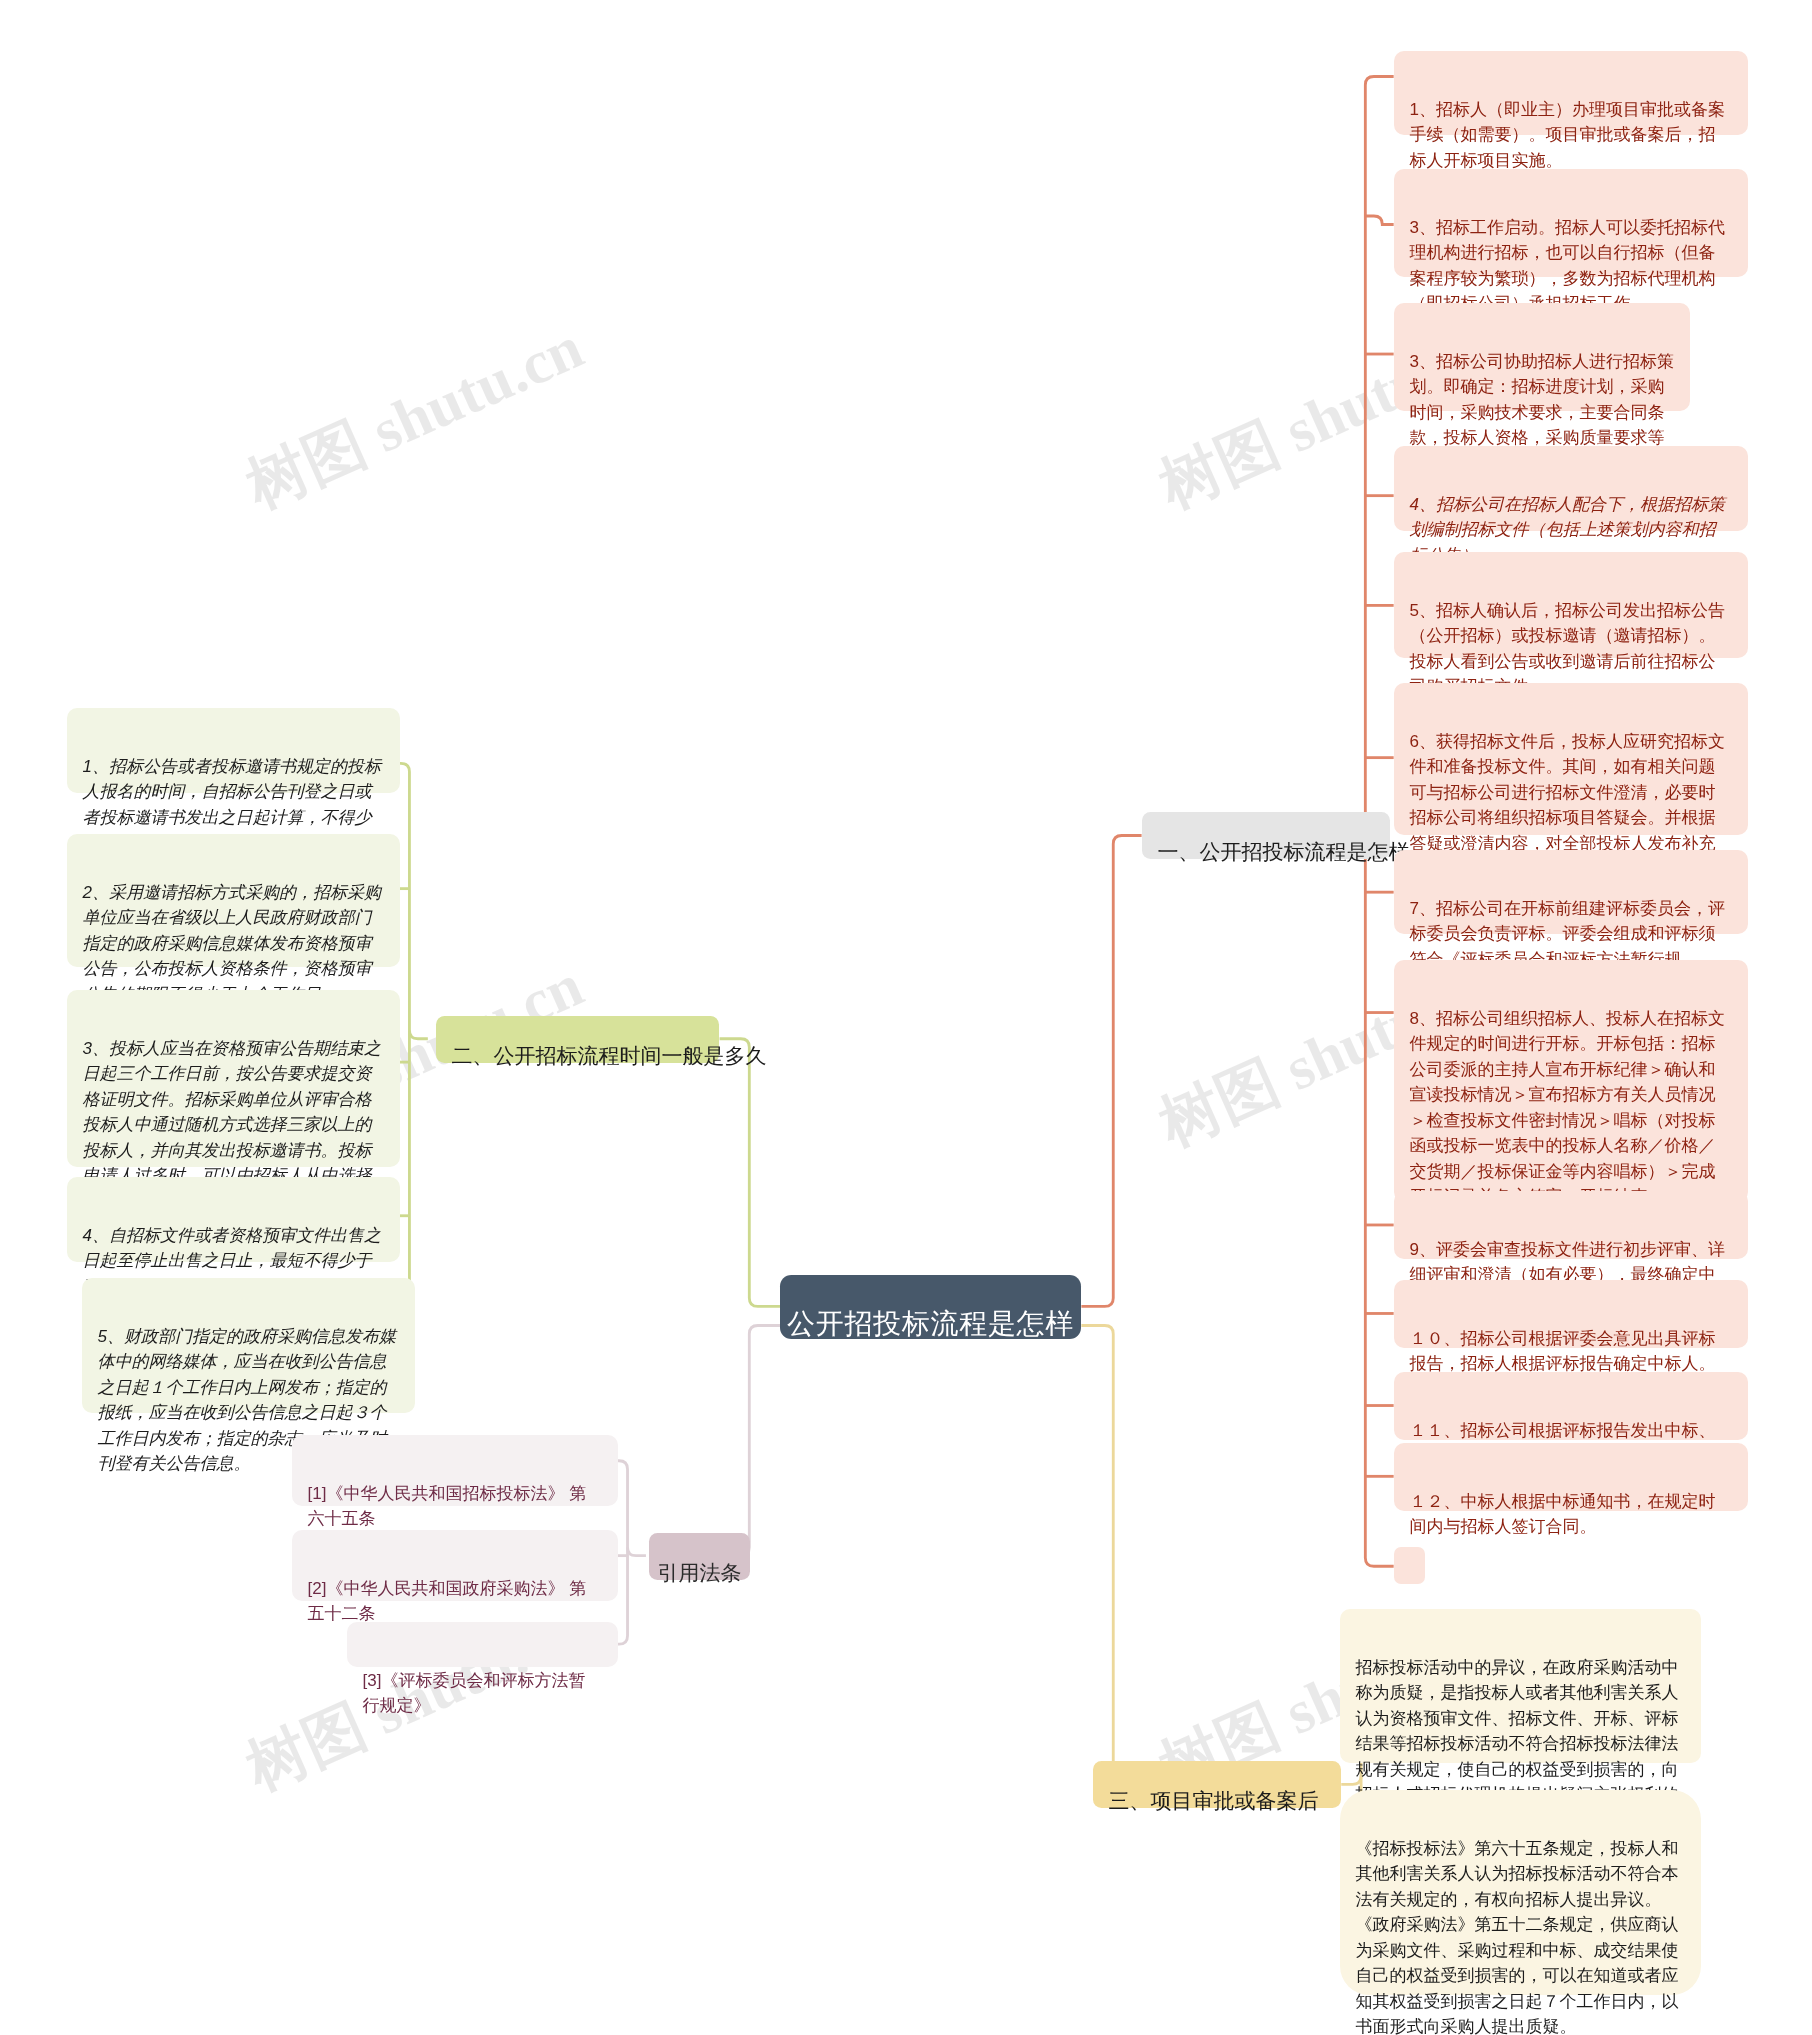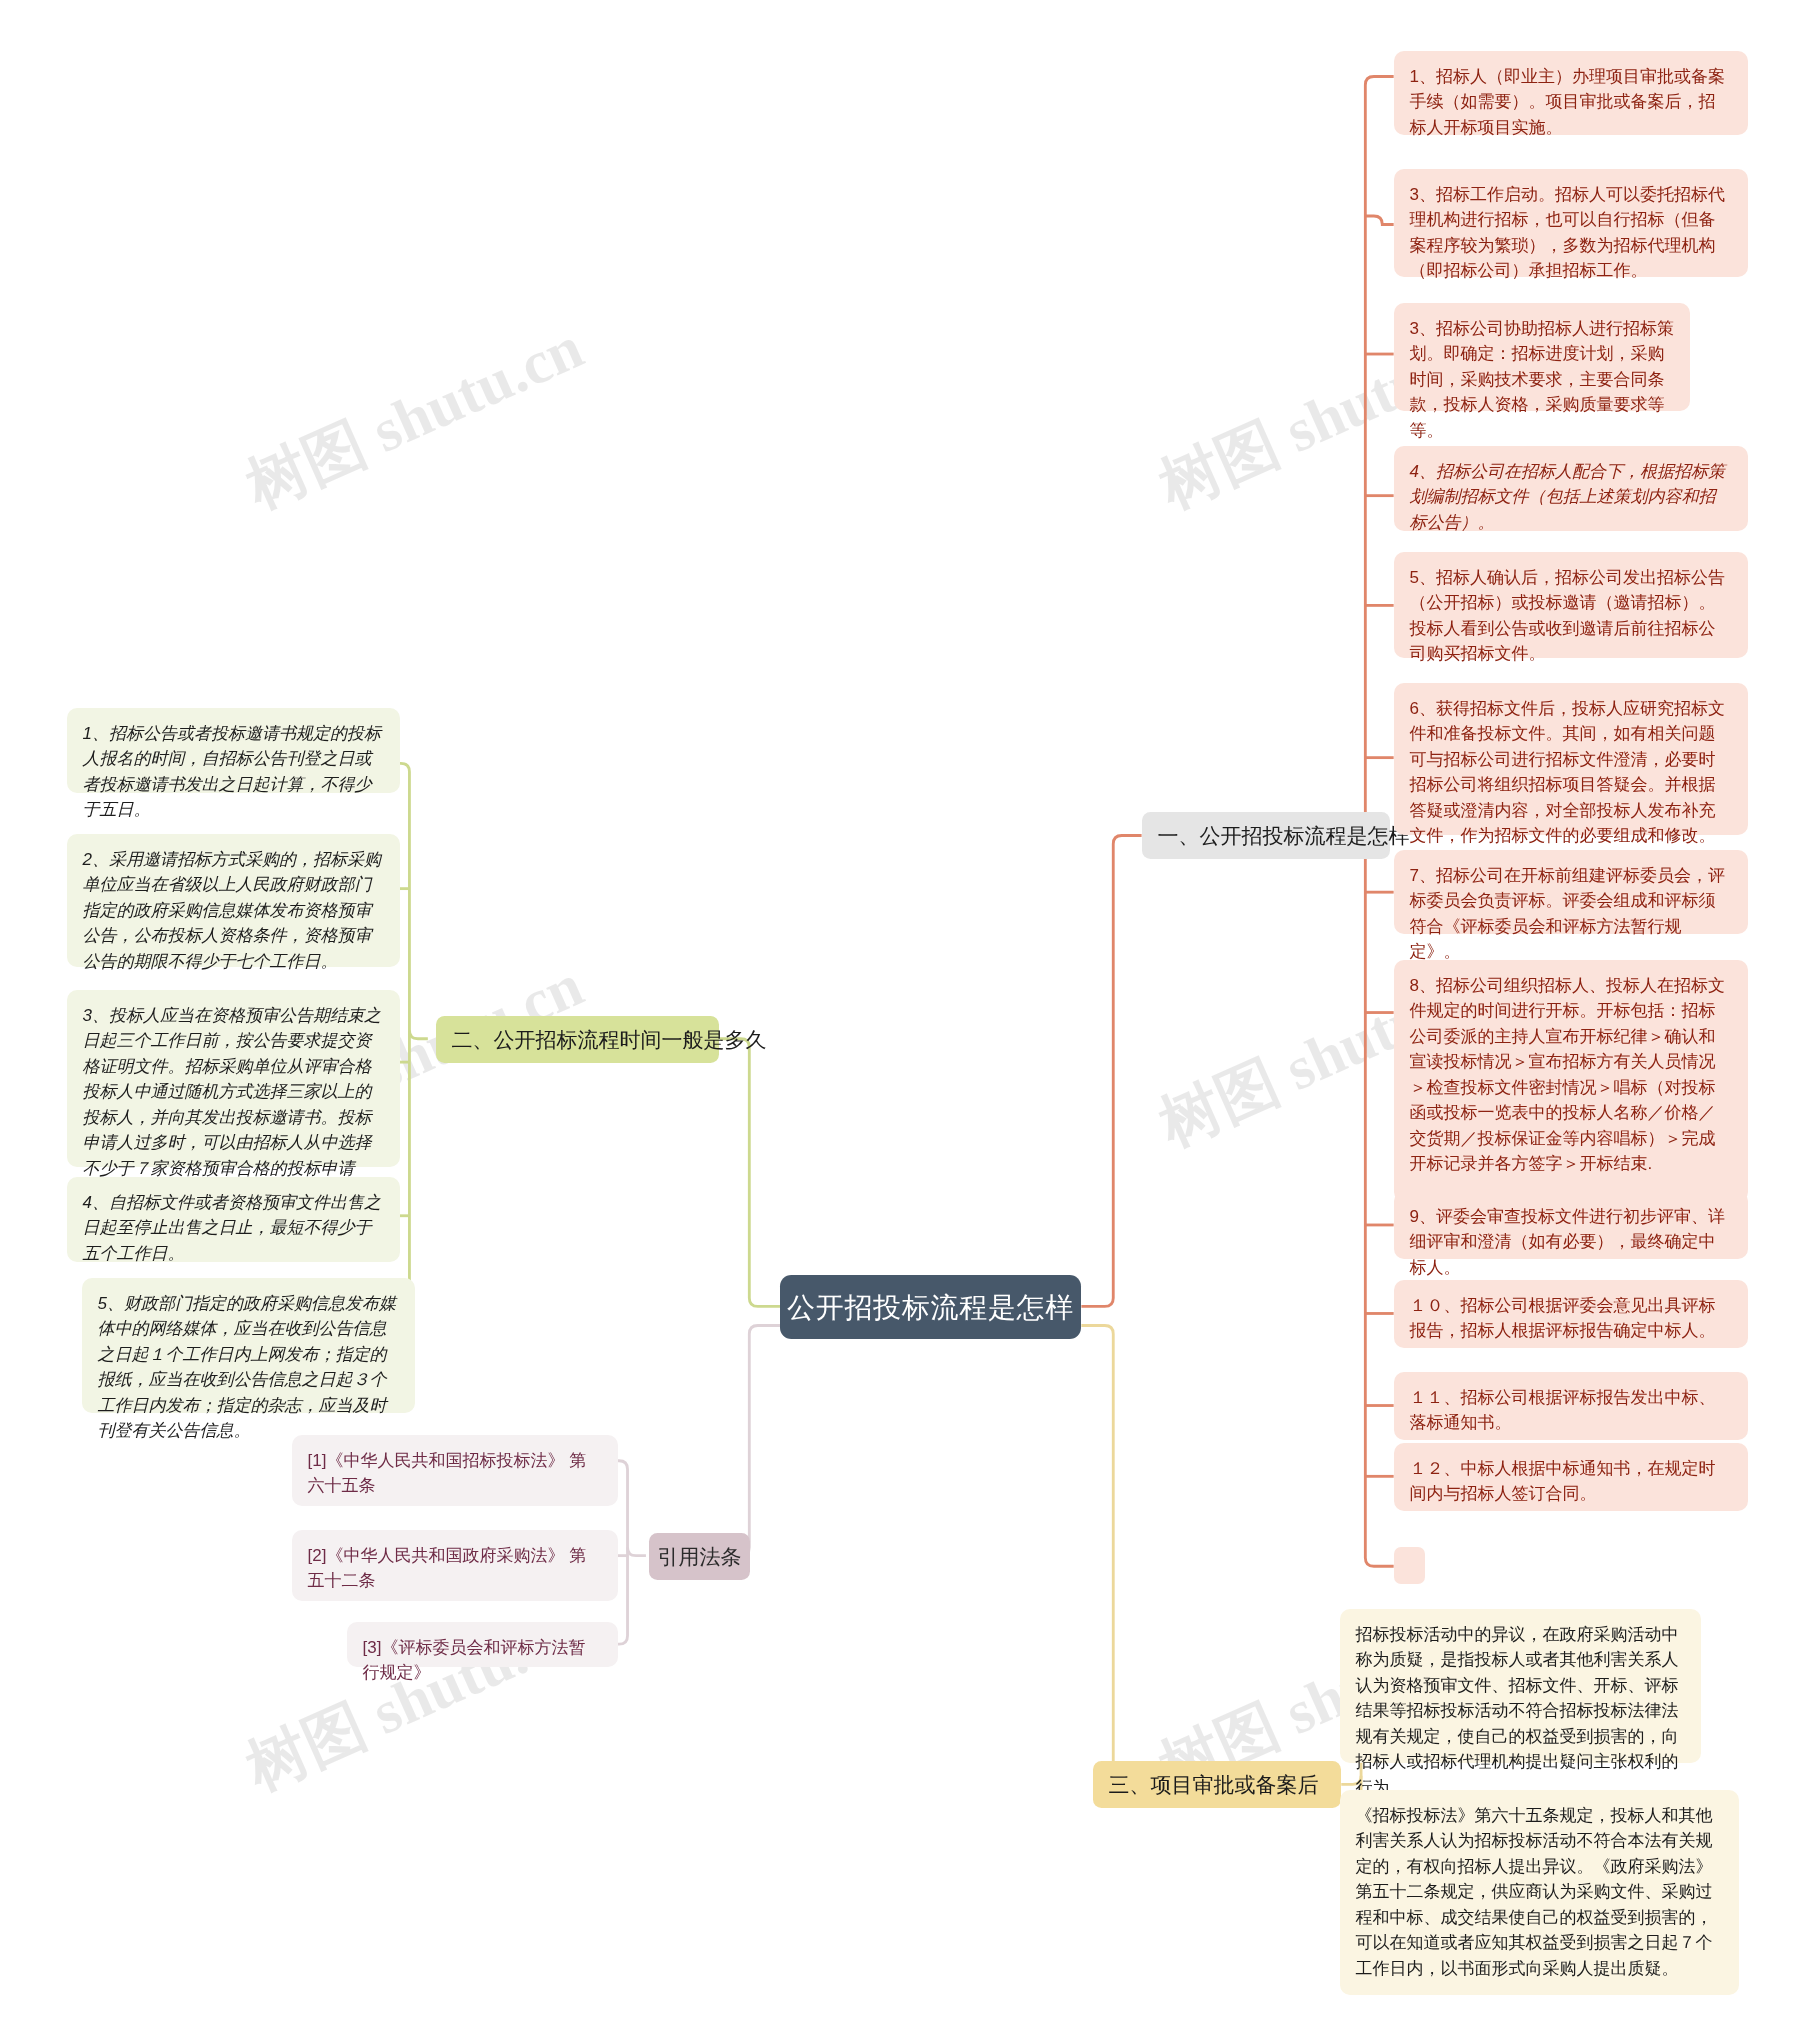--- a/index.html
+++ b/index.html
@@ -6,21 +6,21 @@
   body{
     width:1813px;height:2035px;
     background:#ffffff;
     font-family:"Liberation Sans","DejaVu Sans",sans-serif;
     position:relative;overflow:hidden;
   }
   #canvas{position:absolute;left:0;top:0;width:1813px;height:2035px;}
   svg.links{position:absolute;left:0;top:0;width:1813px;height:2035px;pointer-events:none;}
 
   .node{position:absolute;box-sizing:border-box;border-radius:10px;}
-  .node .txt{display:block;}
+  .node .txt{display:block;margin-top:33px;}
 
   
   .root{
     background:#47586a;color:#ffffff;
     border-radius:11.3px;
     padding:15.6px 18.4px;
     font-size:28px;line-height:1.25;
     letter-spacing:0.7px;
     white-space:nowrap;
   }
@@ -200,21 +200,21 @@
     </div>
 
   <div class="node branch branch-3" style="left:1093px;top:1761px;width:248px;height:47px;display:flex;align-items:center;">
     <span class="txt">三、项目审批或备案后</span>
   </div>
 
   <div class="node leaf leaf-yellow" style="left:1340px;top:1609px;width:361px;height:154px;">
     <span class="txt">招标投标活动中的异议，在政府采购活动中称为质疑，是指投标人或者其他利害关系人认为资格预审文件、招标文件、开标、评标结果等招标投标活动不符合招标投标法律法规有关规定，使自己的权益受到损害的，向招标人或招标代理机构提出疑问主张权利的行为。</span>
     </div>
 
-  <div class="node leaf leaf-yellow" style="left:1340px;top:1790px;width:399px;height:205px;">
+  <div class="node leaf leaf-yellow" style="left:1340px;top:1790px;width:361px;height:205px;border-radius:29px;">
     <span class="txt">《招标投标法》第六十五条规定，投标人和其他利害关系人认为招标投标活动不符合本法有关规定的，有权向招标人提出异议。《政府采购法》第五十二条规定，供应商认为采购文件、采购过程和中标、成交结果使自己的权益受到损害的，可以在知道或者应知其权益受到损害之日起７个工作日内，以书面形式向采购人提出质疑。</span>
     </div>
 
   <div class="node branch branch-cite" style="left:649px;top:1533px;width:101px;height:47px;display:flex;align-items:center;justify-content:center;">
     <span class="txt">引用法条</span>
   </div>
 
   <div class="node leaf leaf-cite" style="left:292px;top:1435px;width:326px;height:71px;">
     <span class="txt">[1]《中华人民共和国招标投标法》 第六十五条</span>
     </div>

